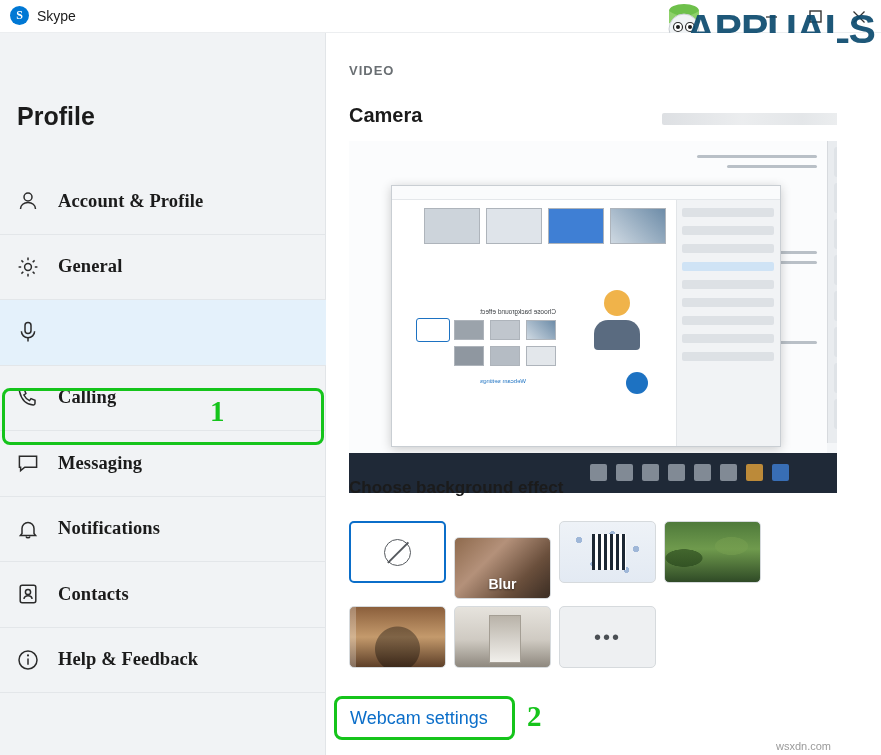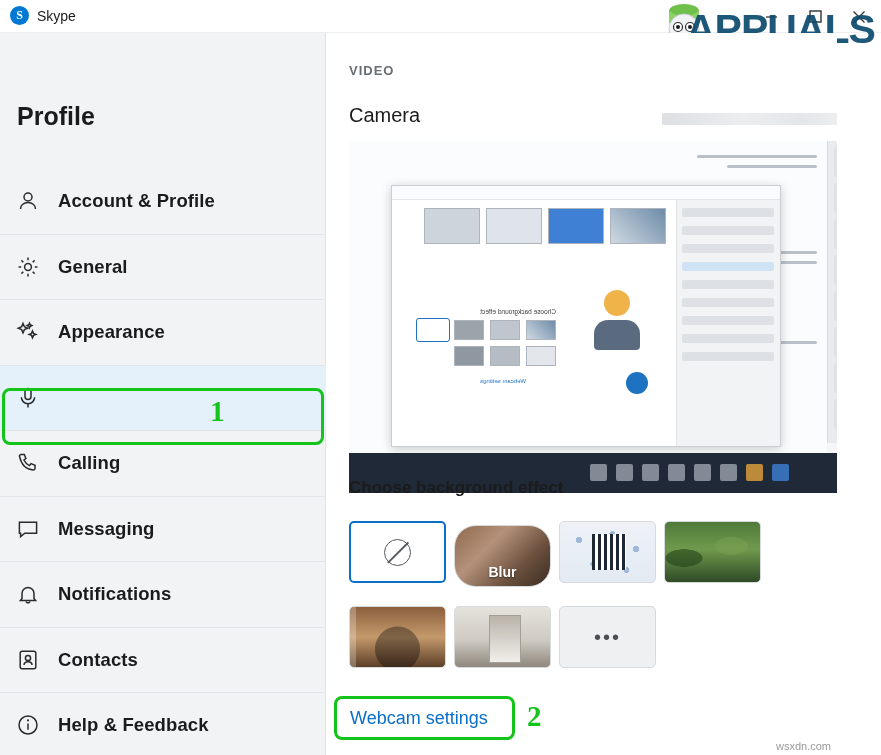--- a/index.html
+++ b/index.html
@@ -97,20 +97,21 @@
     width: 326px;
   }
   .nav-item {
     position: relative;
     display: flex; align-items: center;
     height: 65.5px;
     padding-left: 15px;
     gap: 17px;
     color: #1b1b1b;
     border-bottom: 1px solid #e3e6e9;
+    font-family: Liberation Serif, serif;
   }
   .nav-item .ic {
     width: 26px; height: 26px;
     display: flex; align-items: center; justify-content: center;
     color: #2b2b2b;
     flex: none;
   }
   .nav-label {
     font-size: 18.5px;
     font-weight: bold;
@@ -151,21 +152,21 @@
     left: 22px; top: 30px;
     font-size: 13px;
     font-weight: bold;
     letter-spacing: 1px;
     color: #6a6f73;
   }
   .camera-heading {
     position: absolute;
     left: 22px; top: 71px;
     font-size: 20px;
-    font-weight: normal;
+    font-weight: bold;
     color: #1b1b1b;
   }
   .camera-select-ghost {
     position: absolute;
     left: 335px; top: 80px;
     width: 200px; height: 12px;
     background: linear-gradient(90deg,#d7dade 0%, #e8eaec 40%, #dfe2e5 70%, #eef0f1 100%);
     border-radius: 2px;
     opacity: .85;
   }
@@ -473,30 +474,20 @@
       <div class="nav-item">
         <span class="ic">
           <svg width="24" height="24" viewBox="0 0 24 24" fill="none" stroke="#2b2b2b" stroke-width="1.5">
             <circle cx="12" cy="12" r="3.4"></circle>
             <path d="M12 2.6v2.6M12 18.8v2.6M21.4 12h-2.6M5.2 12H2.6M18.6 5.4l-1.9 1.9M7.3 16.7l-1.9 1.9M18.6 18.6l-1.9-1.9M7.3 7.3L5.4 5.4"></path>
           </svg>
         </span>
         <span class="nav-label">General</span>
       </div>
 
-      <div class="nav-item">
-        <span class="ic">
-          <svg width="24" height="24" viewBox="0 0 24 24" fill="none" stroke="#2b2b2b" stroke-width="1.5">
-            <path d="M7 3.5l1.4 3.3L11.7 8.2 8.4 9.6 7 12.9 5.6 9.6 2.3 8.2l3.3-1.4z"></path>
-            <path d="M16.5 11l1 2.4 2.4 1-2.4 1-1 2.4-1-2.4-2.4-1 2.4-1z"></path>
-            <path d="M13.5 3.2l.7 1.6 1.6.7-1.6.7-.7 1.6-.7-1.6-1.6-.7 1.6-.7z"></path>
-          </svg>
-        </span>
-        <span class="nav-label">Appearance</span>
-      </div>
 
       <div class="nav-item selected">
         <span class="ic">
           <svg width="24" height="24" viewBox="0 0 24 24" fill="none" stroke="#2b2b2b" stroke-width="1.5">
             <rect x="9" y="2.6" width="6" height="11" rx="3"></rect>
             <path d="M5.4 11.2a6.6 6.6 0 0 0 13.2 0"></path>
             <path d="M12 17.8V21.4"></path>
           </svg>
         </span>
       </div>
@@ -638,21 +629,21 @@
       </div>
     </div>
 
     <div class="bg-heading">Choose background effect</div>
 
     <div class="thumbs">
       <div class="thumb none" style="left:0px; top:0px;">
         <div class="no-effect-circle"></div>
       </div>
 
-      <div class="thumb blur" style="left:105px; top:4px;border-radius:22px;">
+      <div class="thumb blur" style="left:105px; top:16px;">
         <div class="thumb-label">Blur</div>
       </div>
 
       <div class="thumb pattern" style="left:210px; top:0px;">
         <div class="qr"></div>
       </div>
 
       <div class="thumb plants" style="left:315px; top:0px;"></div>
 
       <div class="thumb office" style="left:0px; top:85px;"></div>

